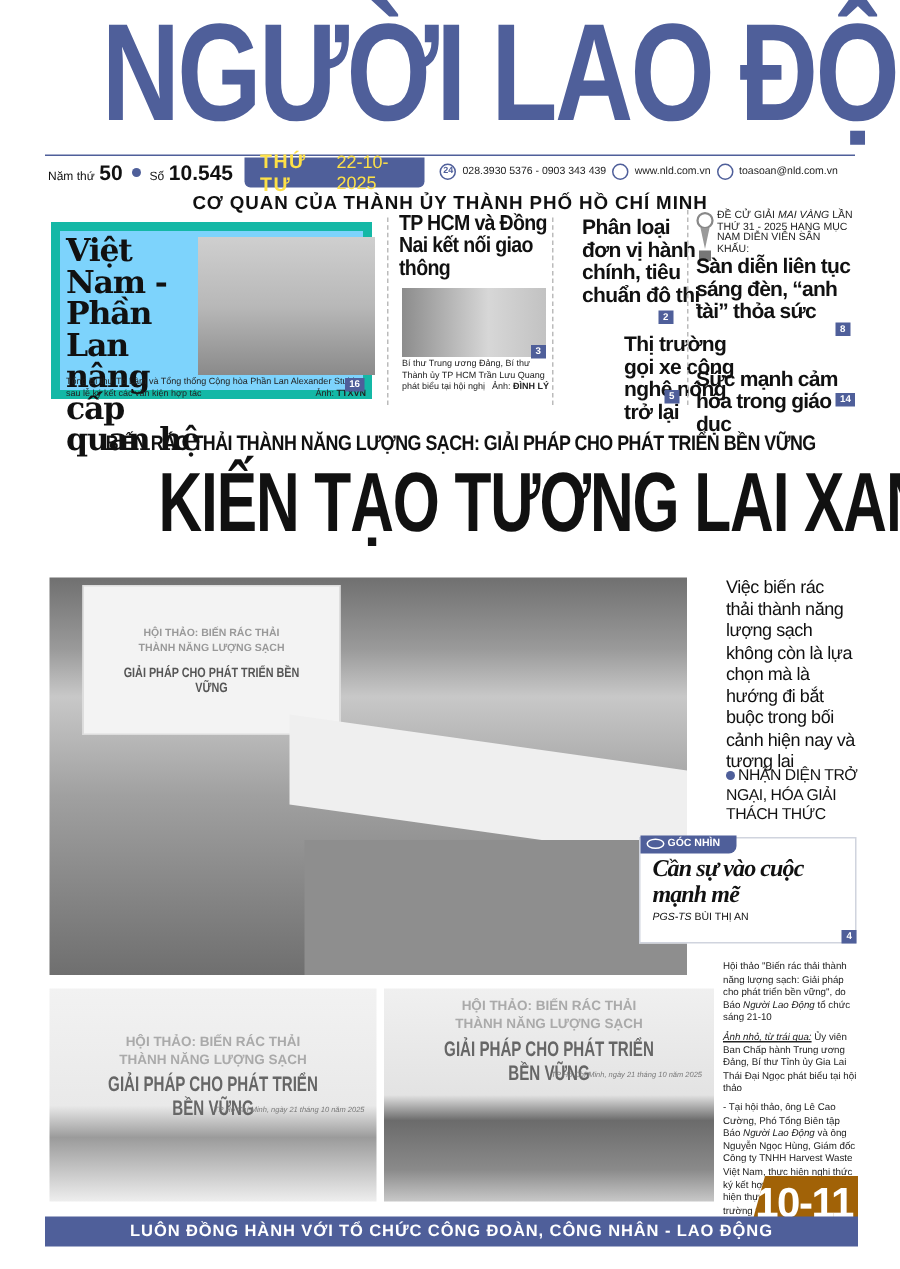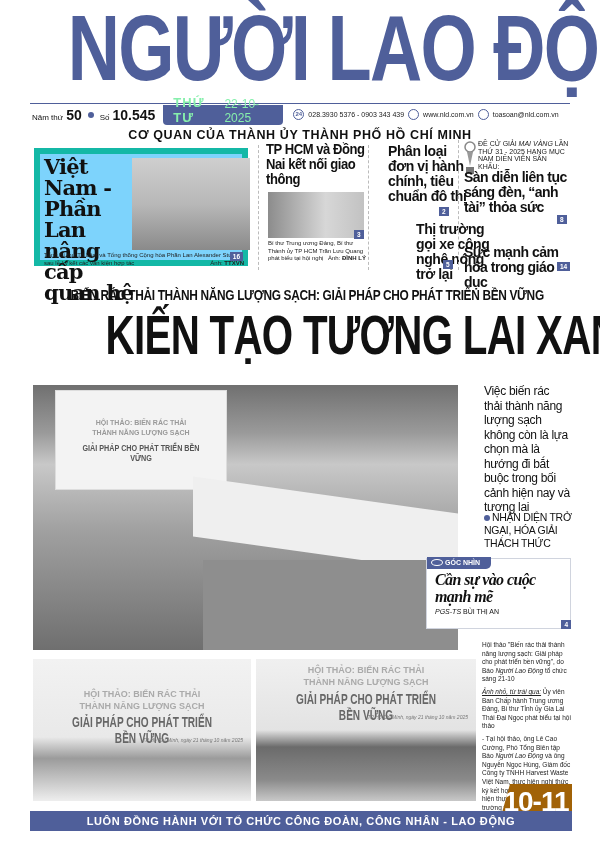--- a/index.html
+++ b/index.html
@@ -7,21 +7,21 @@
 
   
   .masthead { position: absolute; left: 30px; top: 4px; width: 540px; height: 80px; }
   .masthead-title { font-family: "Liberation Sans", sans-serif; font-weight: 900; font-size: 84px; line-height: 80px; letter-spacing: -2px; color: #4f5f9a; text-align: center; transform: scaleX(0.86) scaleY(1.1); transform-origin: center top; white-space: nowrap; }
   .tagline { position: absolute; left: 30px; top: 86px; width: 540px; text-align: center; font-weight: 700; font-size: 12.5px; letter-spacing: 0.6px; color: #111; margin-top: 42px; }
 
   .infobar { position: absolute; left: 30px; top: 103px; width: 540px; height: 22px; border-top: 1.5px solid #4f5f9a; display: flex; align-items: center; }
   .infobar .issue { display: flex; align-items: baseline; gap: 3px; font-size: 8px; margin-left: 2px; }
   .infobar .issue b { font-size: 14px; font-weight: 900; }
   .infobar .dot { width: 6px; height: 6px; border-radius: 50%; background: #4f5f9a; display: inline-block; margin: 0 3px; align-self: center; }
-  .datebox { margin-left: 8px; background: #4f5f9a; color: #86efac; height: 20px; padding: 0 10px; display: flex; align-items: flex-end; gap: 6px; border-radius: 0 0 4px 4px; width: 120px; }
+  .datebox { margin-left: 8px; background: #4f5f9a; color: #fde047; height: 20px; padding: 0 10px; display: flex; align-items: center; gap: 6px; border-radius: 0 0 4px 4px; width: 120px; }
   .datebox .day { font-weight: 900; font-size: 13px; letter-spacing: 1px; }
   .datebox .date { font-size: 12px; }
   .contacts { display: flex; align-items: center; gap: 4px; font-size: 7px; margin-left: 10px; color: #222; }
   .contacts .ico { width: 11px; height: 11px; border-radius: 50%; border: 1.5px solid #4f5f9a; display: inline-block; text-align: center; font-size: 6px; line-height: 8px; color: #4f5f9a; font-weight: bold; }
 
   
   .box-vn { position: absolute; left: 34px; top: 148px; width: 214px; height: 118px; background: #7dd3fc; border: 6px solid #14b8a6; }
   .box-vn .headline { position: absolute; left: 4px; top: 2px; font-family: "DejaVu Serif", serif; font-weight: 700; font-size: 21px; line-height: 21px; letter-spacing: -0.8px; width: 100px; }
   .box-vn .photo { position: absolute; left: 92px; top: 4px; width: 118px; height: 92px; background: linear-gradient(180deg,#cfcfcf 0%,#b8b8b8 50%,#8a8a8a 100%); }
   .caption { font-size: 6px; line-height: 7.5px; color: #222; }

